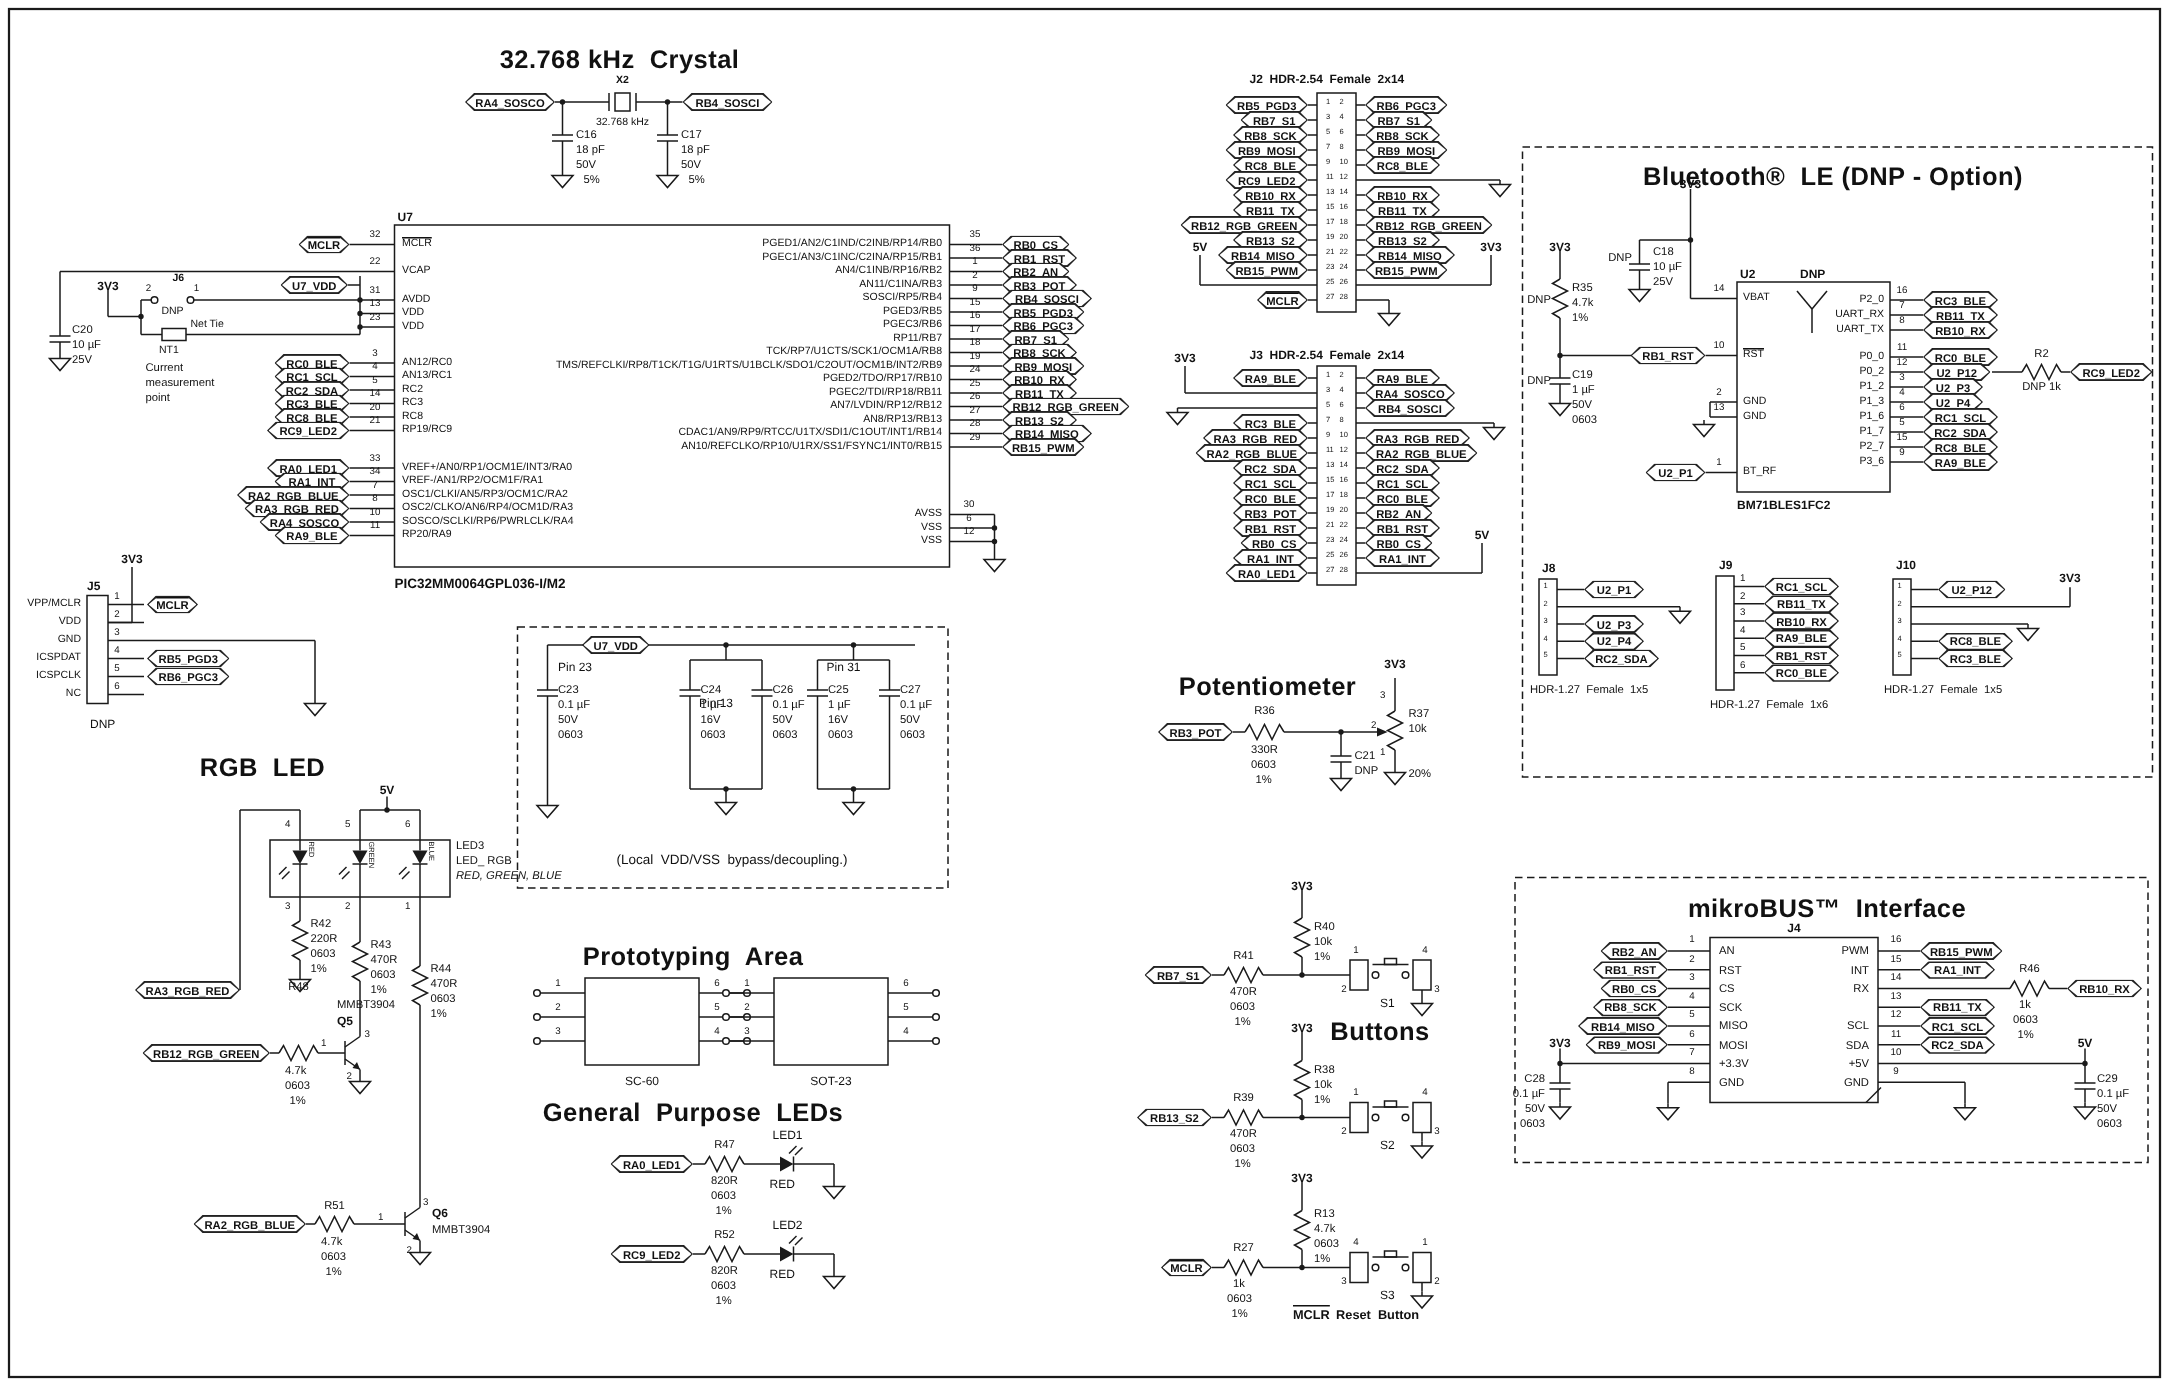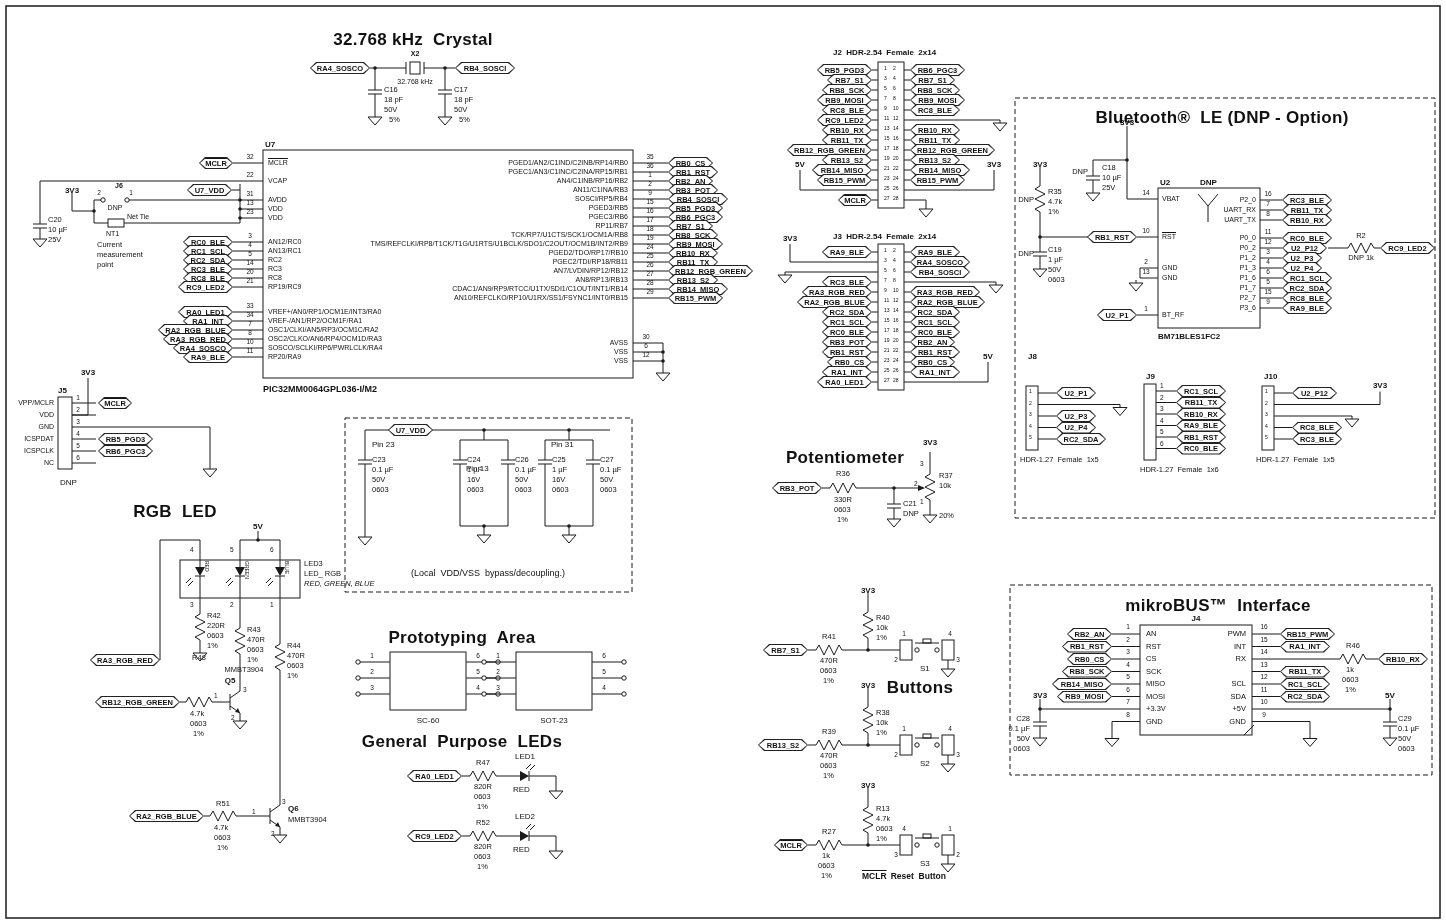--- a/index.html
+++ b/index.html
@@ -1387,21 +1387,21 @@
       <div class="fi"></div>
       <div class="ft">RA9_BLE</div>
     </div>
     <div class="flag" style="left: 1380px; top: 242px; width: 55px;">
       <div class="fo"></div>
       <div class="fi"></div>
       <div class="ft">RC9_LED2</div>
     </div>
     <div class="lbl" style="left: 1361px; top: 232px; transform: translateX(-50%);">R2</div>
     <div class="lbl" style="left: 1361px; top: 254px; transform: translateX(-50%);">DNP 1k</div>
-    <div class="lbl fs8 b" style="left: 1028px; top: 352px;">J8</div>
+    <div class="lbl fs8 b" style="left: 1028px; top: 374px;">J8</div>
     <div class="lbl fs5" style="left: 1029px; top: 389px;">1</div>
     <div class="flag" style="left: 1056px; top: 387px; width: 40px;">
       <div class="fo"></div>
       <div class="fi"></div>
       <div class="ft">U2_P1</div>
     </div>
     <div class="lbl fs5" style="left: 1029px; top: 400.5px;">2</div>
     <div class="lbl fs5" style="left: 1029px; top: 412px;">3</div>
     <div class="flag" style="left: 1056px; top: 410px; width: 40px;">
       <div class="fo"></div>

